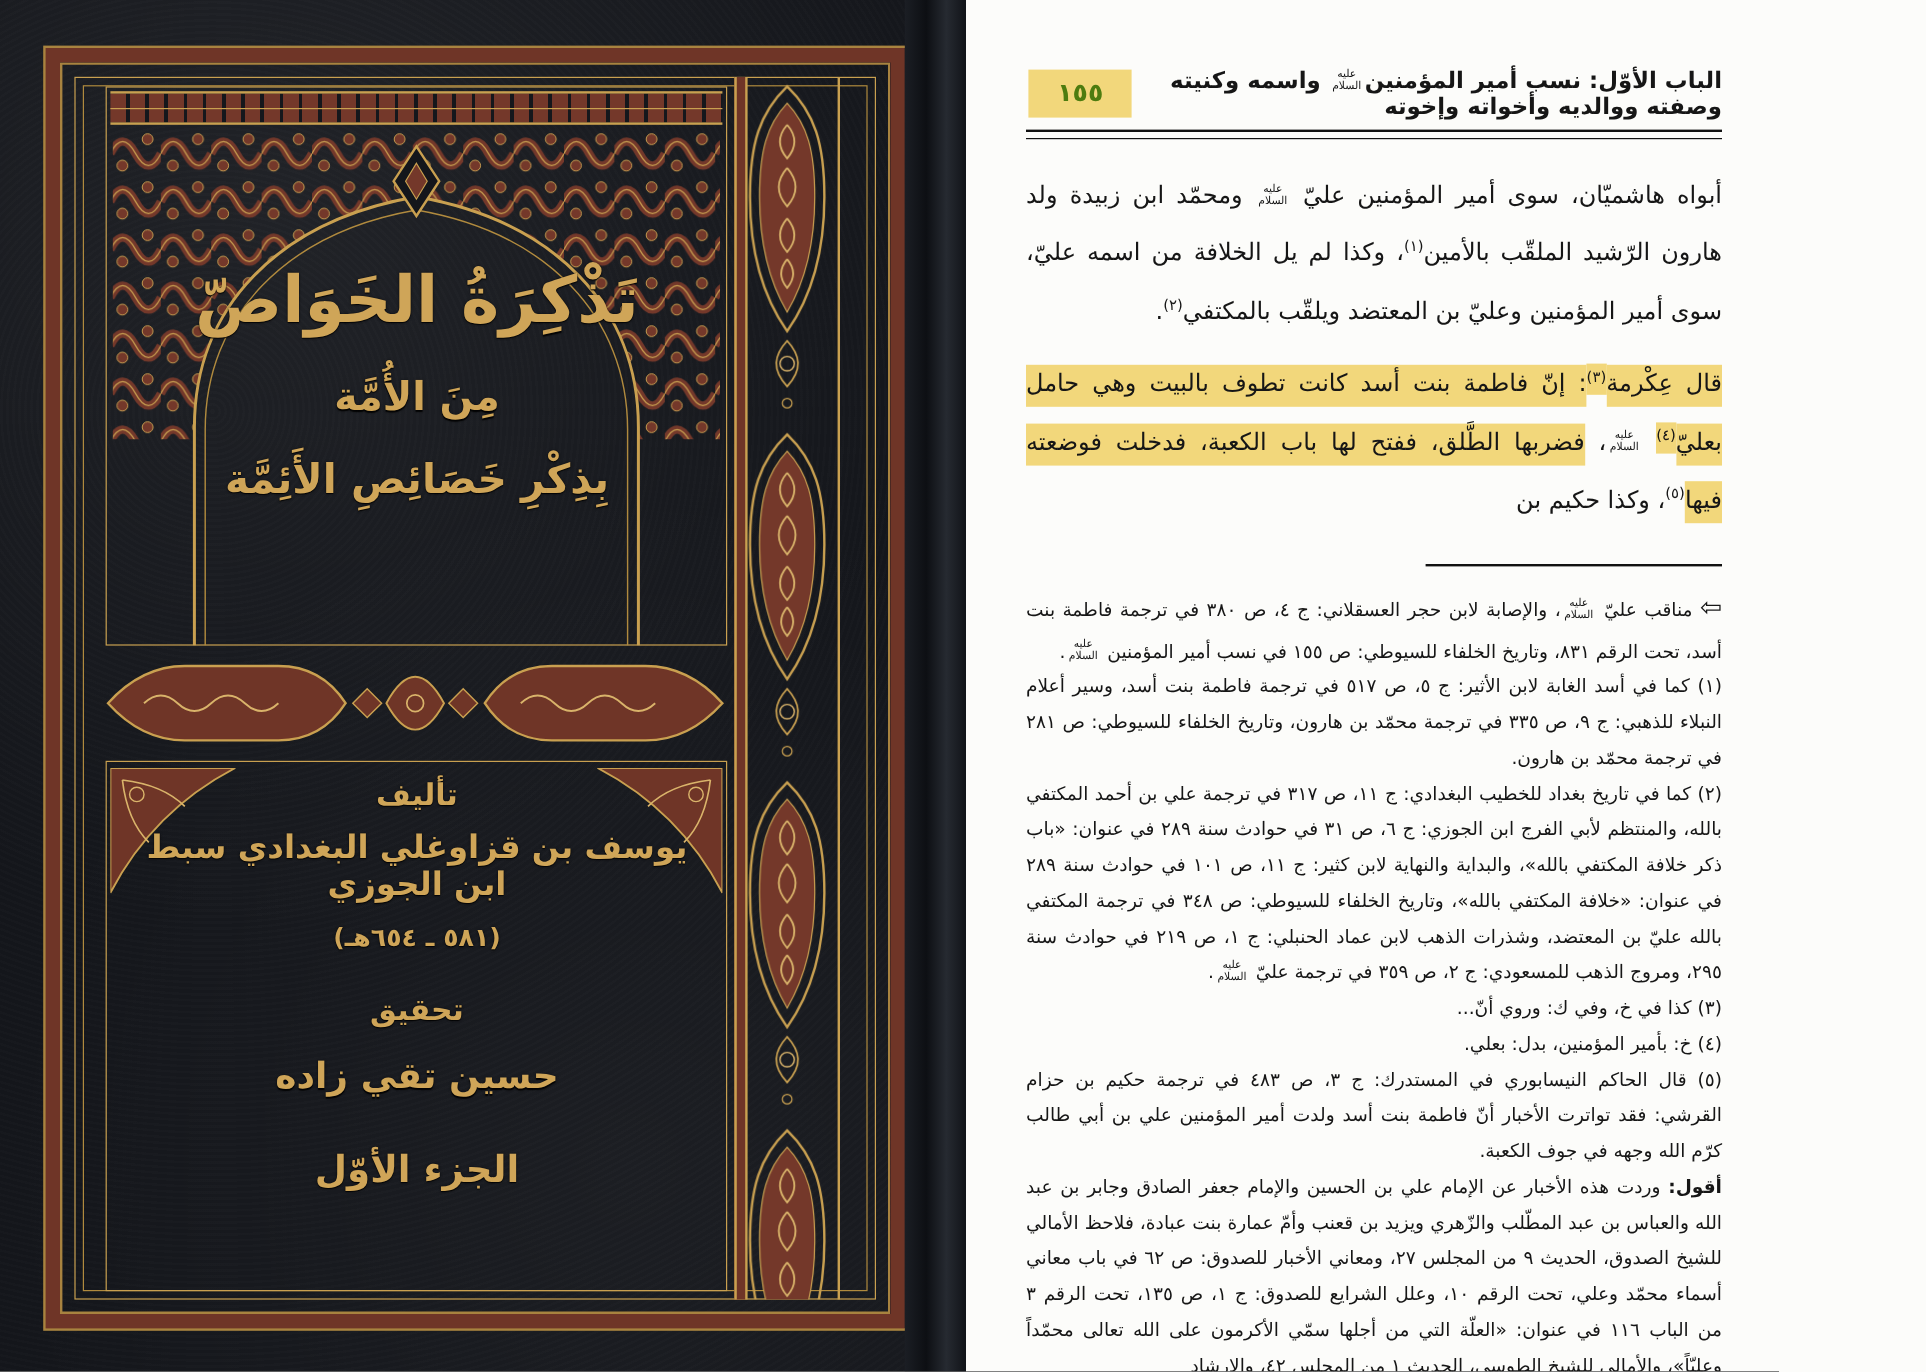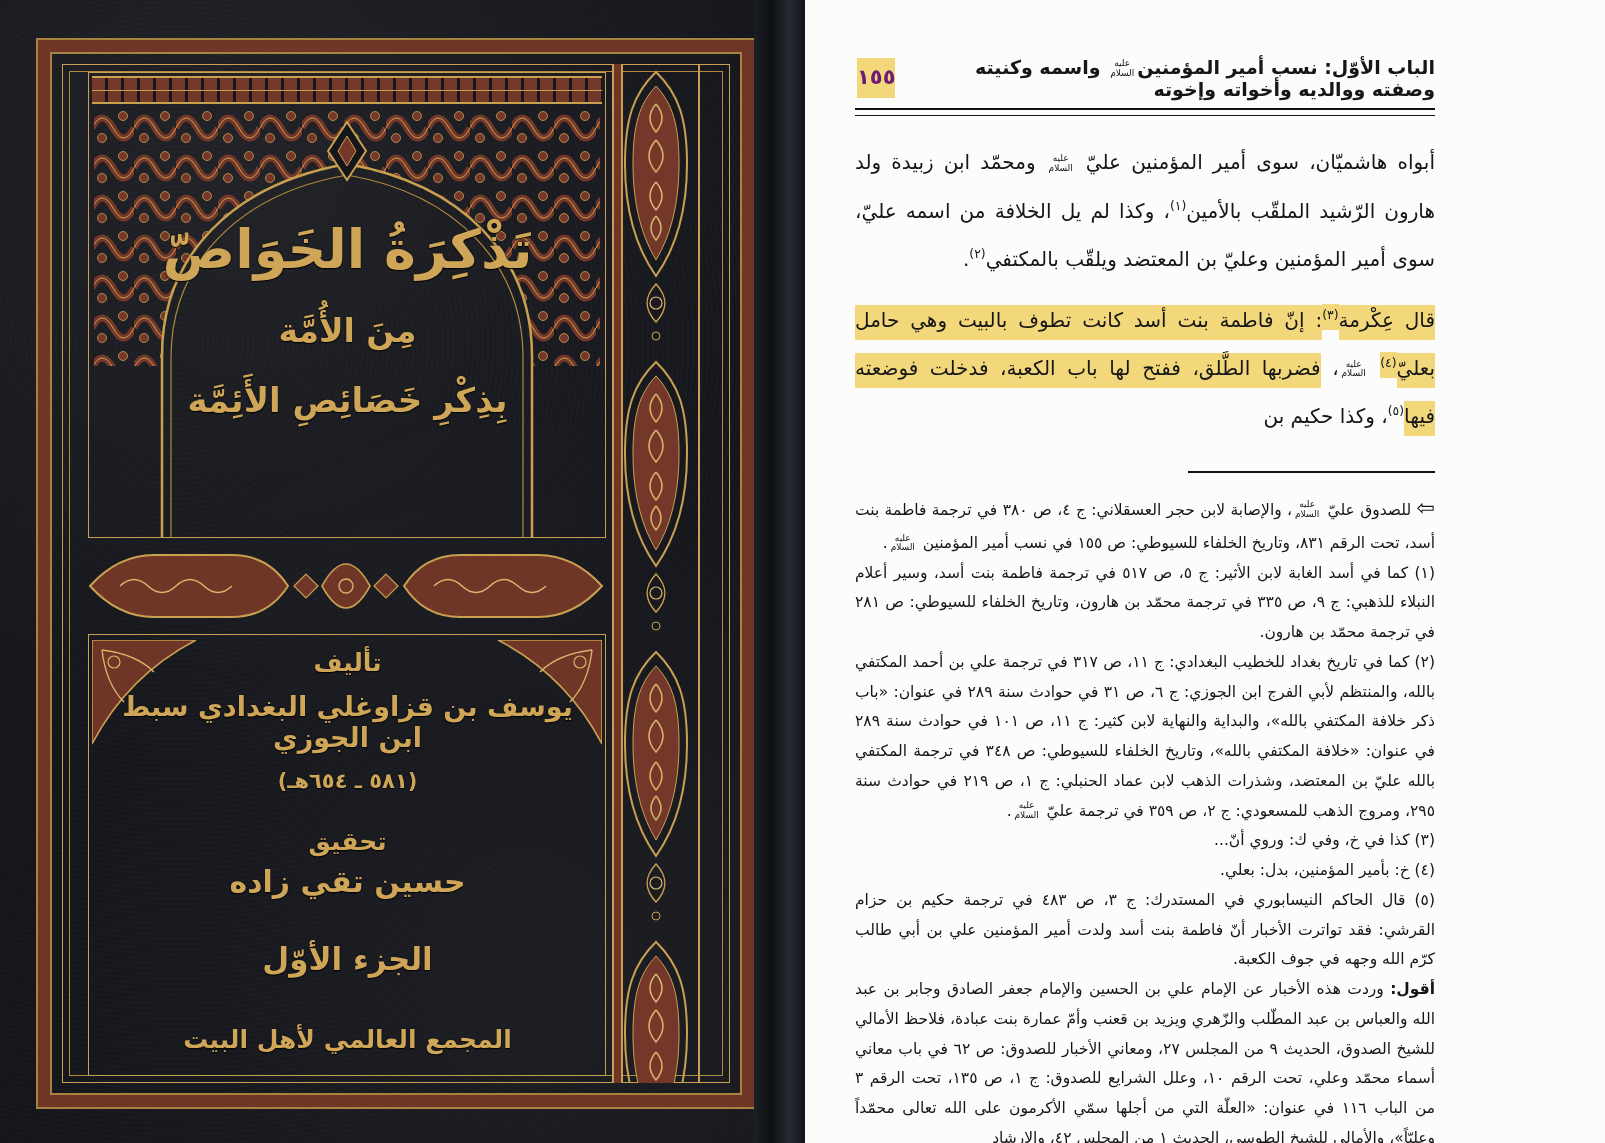--- a/index.html
+++ b/index.html
@@ -58,21 +58,21 @@
     position:absolute; left:88px; top:634px; width:518px; height:442px;
     border:1.5px solid #c9a050;
   }
   .author-block {
     position:absolute; left:120px; top:648px; width:455px;
     display:flex; flex-direction:column; align-items:center; z-index:3; text-align:center;
   }
   .cov-author-label { font-size:25px; margin-bottom:14px; }
   .cov-author-name { font-size:27px; margin-bottom:16px; }
   .cov-dates { font-size:21px; margin-bottom:34px; letter-spacing:2px; }
-  .cov-editor-label { font-size:25px; margin-bottom:8px; }
+  .cov-editor-label { font-size:25px; margin-bottom:24px; }
   .cov-editor-name { font-size:30px; margin-bottom:42px; }
   .cov-volume { font-size:31px; margin-bottom:48px; }
   .cov-publisher { font-size:25px; }
   .corner-orn { position:absolute; z-index:2; }
   .chain-strip {
     position:absolute; left:612px; top:64px; width:88px; height:1019px;
     box-shadow: inset 2px 0 0 #c9a050, inset 9px 0 0 #6f3527, inset 11px 0 0 #c9a050,
                 inset -2px 0 0 #c9a050;
   }
   .hinge {
@@ -87,22 +87,22 @@
   }
   .text-col {
     position:absolute; left:50px; top:56px; width:580px;
     direction:rtl;
   }
   .page-header {
     display:flex; justify-content:space-between; align-items:center;
   }
   .chapter-title { font-size:19px; font-weight:bold; text-align:right;padding-left:31px; }
   .page-number-badge {
-    background:#f2d77b; color:#701a75; font-size:21px; font-weight:bold;
-    padding:7px 0 9px; margin-left:2px;
+    background:#f2d77b; color:#4d7c0f; font-size:21px; font-weight:bold;
+    padding:7px 24px 9px; margin-left:2px;
   }
   .header-rule {
     margin-top:8px; height:8px;
     border-top:2.5px solid #111; border-bottom:1.5px solid #111;
   }
   .body-text { margin-top:22px; font-size:20px; line-height:2.42; text-align:justify; }
   .body-text p + p { margin-top:12px; }
   .fn { font-size:.62em; vertical-align:8px; }
   .as {
     display:inline-block; width:30px; font-size:9px; line-height:1.1;
@@ -181,21 +181,20 @@
       </g>
     </svg>
 
     <div class="author-block">
       <div class="gold-text cov-author-label">تأليف</div>
       <div class="gold-text cov-author-name">يوسف بن قزاوغلي البغدادي سبط ابن الجوزي</div>
       <div class="gold-text cov-dates">(٥٨١ ـ ٦٥٤هـ)</div>
       <div class="gold-text cov-editor-label">تحقيق</div>
       <div class="gold-text cov-editor-name">حسين تقي زاده</div>
       <div class="gold-text cov-volume">الجزء الأوّل</div>
-      <div class="gold-text cov-publisher">المجمع العالمي لأهل البيت</div>
     </div>
 
     <div class="chain-strip">
       <svg width="88" height="1019" viewBox="0 0 88 1019">
         <defs>
           <pattern id="chainPat" width="88" height="290" patternUnits="userSpaceOnUse">
             <path d="M44,8 C67,30 75,56 75,100 C75,150 63,185 44,212 C25,185 13,150 13,100 C13,56 21,30 44,8 Z" fill="none" stroke="#c9a050" stroke-width="2"></path>
             <path d="M44,22 C61,40 67,62 67,100 C67,144 57,174 44,196 C31,174 21,144 21,100 C21,62 27,40 44,22 Z" fill="#74382a" stroke="#c9a050" stroke-width="1"></path>
             <path d="M44,40 q12,14 0,28 q-12,-14 0,-28 M44,76 q14,16 0,32 q-14,-16 0,-32 M44,118 q12,14 0,28 q-12,-14 0,-28 M44,152 q10,12 0,24 q-10,-12 0,-24" fill="none" stroke="#d9b36a" stroke-width="1.5"></path>
             <path d="M44,220 C55,232 57,244 44,258 C31,244 33,232 44,220 Z" fill="none" stroke="#c9a050" stroke-width="1.5"></path>
@@ -220,21 +219,21 @@
       <div class="header-rule"></div>
 
       <div class="body-text">
         <p><span>أبواه هاشميّان، سوى أمير المؤمنين عليّ </span><span class="as">عليه السلام</span><span> ومحمّد ابن زبيدة ولد هارون الرّشيد الملقّب بالأمين</span><span class="fn">(١)</span><span>، وكذا لم يل الخلافة من اسمه عليّ، سوى أمير المؤمنين وعليّ بن المعتضد ويلقّب بالمكتفي</span><span class="fn">(٢)</span><span>.</span></p>
         <p><span class="hl">قال عِكْرمة</span><span class="hl fn">(٣)</span><span class="hl">: إنّ فاطمة بنت أسد كانت تطوف بالبيت وهي حامل بعليّ</span><span class="hl fn">(٤)</span><span> </span><span class="as">عليه السلام</span><span>، </span><span class="hl">فضربها الطَّلق، ففتح لها باب الكعبة، فدخلت فوضعته فيها</span><span class="fn">(٥)</span><span>، وكذا حكيم بن</span></p>
       </div>
 
       <div class="fn-sep"></div>
 
       <div class="footnotes">
-        <p class="footnote"><span class="arrow">⇦</span><span> للصدوق عليّ </span><span class="as">عليه السلام</span><span>، والإصابة لابن حجر العسقلاني: ج ٤، ص ٣٨٠ في ترجمة فاطمة بنت أسد، تحت الرقم ٨٣١، وتاريخ الخلفاء للسيوطي: ص ١٥٥ في نسب أمير المؤمنين </span><span class="as">عليه السلام</span><span>.</span></p>
+        <p class="footnote"><span class="arrow">⇦</span><span> مناقب عليّ </span><span class="as">عليه السلام</span><span>، والإصابة لابن حجر العسقلاني: ج ٤، ص ٣٨٠ في ترجمة فاطمة بنت أسد، تحت الرقم ٨٣١، وتاريخ الخلفاء للسيوطي: ص ١٥٥ في نسب أمير المؤمنين </span><span class="as">عليه السلام</span><span>.</span></p>
         <p class="footnote"><span>(١) كما في أسد الغابة لابن الأثير: ج ٥، ص ٥١٧ في ترجمة فاطمة بنت أسد، وسير أعلام النبلاء للذهبي: ج ٩، ص ٣٣٥ في ترجمة محمّد بن هارون، وتاريخ الخلفاء للسيوطي: ص ٢٨١ في ترجمة محمّد بن هارون.</span></p>
         <p class="footnote"><span>(٢) كما في تاريخ بغداد للخطيب البغدادي: ج ١١، ص ٣١٧ في ترجمة علي بن أحمد المكتفي بالله، والمنتظم لأبي الفرج ابن الجوزي: ج ٦، ص ٣١ في حوادث سنة ٢٨٩ في عنوان: «باب ذكر خلافة المكتفي بالله»، والبداية والنهاية لابن كثير: ج ١١، ص ١٠١ في حوادث سنة ٢٨٩ في عنوان: «خلافة المكتفي بالله»، وتاريخ الخلفاء للسيوطي: ص ٣٤٨ في ترجمة المكتفي بالله عليّ بن المعتضد، وشذرات الذهب لابن عماد الحنبلي: ج ١، ص ٢١٩ في حوادث سنة ٢٩٥، ومروج الذهب للمسعودي: ج ٢، ص ٣٥٩ في ترجمة عليّ </span><span class="as">عليه السلام</span><span>.</span></p>
         <p class="footnote"><span>(٣) كذا في خ، وفي ك: وروي أنّ...</span></p>
         <p class="footnote"><span>(٤) خ: بأمير المؤمنين، بدل: بعلي.</span></p>
         <p class="footnote"><span>(٥) قال الحاكم النيسابوري في المستدرك: ج ٣، ص ٤٨٣ في ترجمة حكيم بن حزام القرشي: فقد تواترت الأخبار أنّ فاطمة بنت أسد ولدت أمير المؤمنين علي بن أبي طالب كرّم الله وجهه في جوف الكعبة.</span></p>
         <p class="footnote"><span class="b">أقول:</span><span> وردت هذه الأخبار عن الإمام علي بن الحسين والإمام جعفر الصادق وجابر بن عبد الله والعباس بن عبد المطّلب والزّهري ويزيد بن قعنب وأمّ عمارة بنت عبادة، فلاحظ الأمالي للشيخ الصدوق، الحديث ٩ من المجلس ٢٧، ومعاني الأخبار للصدوق: ص ٦٢ في باب معاني أسماء محمّد وعلي، تحت الرقم ١٠، وعلل الشرايع للصدوق: ج ١، ص ١٣٥، تحت الرقم ٣ من الباب ١١٦ في عنوان: «العلّة التي من أجلها سمّي الأكرمون على الله تعالى محمّداً وعليّاً»، والأمالي للشيخ الطوسي، الحديث ١ من المجلس ٤٢، والإرشاد</span></p>
 
       </div>
 
     </div>

